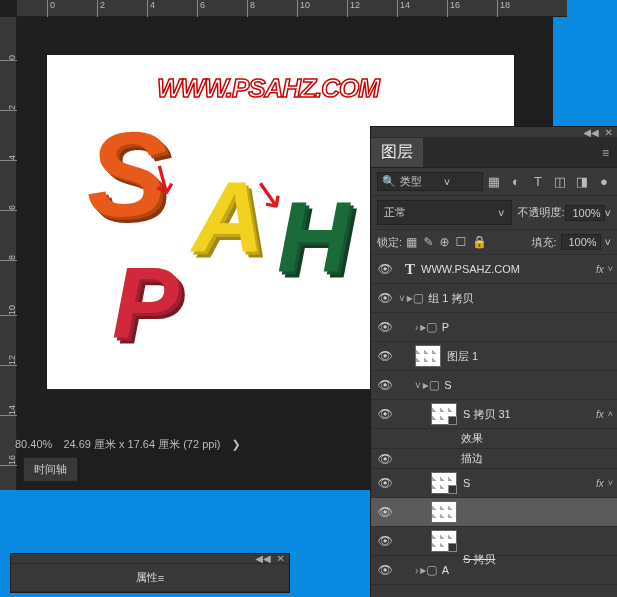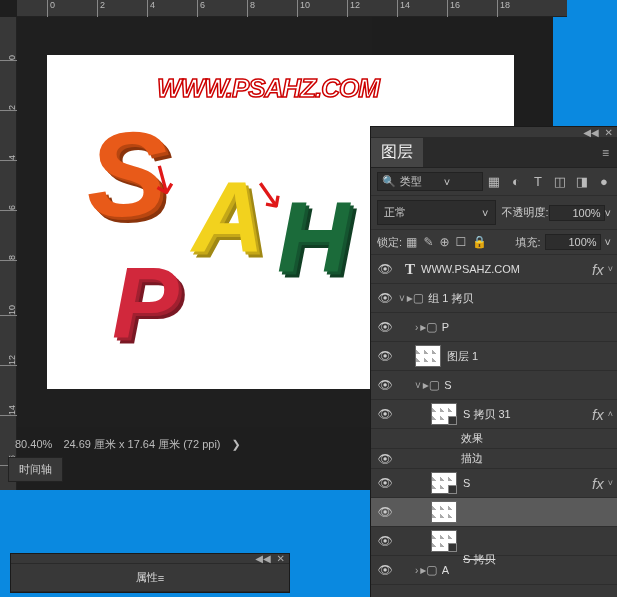--- a/index.html
+++ b/index.html
@@ -13,21 +13,21 @@
 .canvas-watermark { position: absolute; top: 18px; left: 110px; font-size: 26px; font-weight: bold; font-style: italic; color: #fff; -webkit-text-stroke: 1.5px #c00; letter-spacing: -1px; }
 .canvas-3d { position: absolute; top: 60px; left: 5px; width: 350px; height: 260px; }
 .letter { position: absolute; font-weight: 900; font-style: italic; }
 .letter-s1 { font-size: 120px; color: #e85a19; text-shadow: 3px 3px 0 #b84610, 6px 6px 0 #8a340c, -2px -2px 0 #fff; top: -10px; left: 35px; }
 .letter-a { font-size: 100px; color: #f2d21e; text-shadow: 3px 3px 0 #c5a818, 6px 6px 0 #a08814, -2px -2px 0 #fff; top: 45px; left: 140px; }
 .letter-h { font-size: 100px; color: #1b6b3a; text-shadow: 3px 3px 0 #155530, 6px 6px 0 #103f24, -2px -2px 0 #fff; top: 65px; left: 225px; }
 .letter-p { font-size: 100px; color: #d1283c; text-shadow: 3px 3px 0 #a12030, 6px 6px 0 #7a1824, -2px -2px 0 #fff; top: 130px; left: 60px; }
 .arrow { position: absolute; color: #e01818; font-size: 40px; }
 .status-bar { position: absolute; top: 437px; left: 15px; font-size: 11px; color: #bbb; }
 .status-bar span { margin-right: 8px; }
-.timeline-tab { position: absolute; top: 457px; left: 8px; background: #383838; color: #ccc; font-size: 11px; padding: 4px 10px; border: 1px solid #222; }
+.timeline-tab { position: absolute; top: 457px; left: 23px; background: #383838; color: #ccc; font-size: 11px; padding: 4px 10px; border: 1px solid #222; }
 .desktop-bg { position: absolute; top: 490px; left: 0; right: 0; bottom: 0; background: #0a89e0; }
 .desktop-extra { position: absolute; top: 0; left: 553px; width: 64px; height: 126px; background: #0a89e0; }
 
 
 .properties-panel { position: absolute; bottom: 4px; left: 10px; width: 280px; background: #383838; border: 1px solid #1a1a1a; }
 .prop-handle { height: 10px; background: #383838; border-bottom: 1px solid #2a2a2a; display: flex; justify-content: flex-end; align-items: center; padding-right: 4px; gap: 6px; }
 .prop-handle span { font-size: 10px; color: #aaa; cursor: pointer; }
 .prop-title { padding: 6px 10px; border-bottom: 1px solid #2a2a2a; color: #ddd; display: flex; justify-content: center; align-items: center; }
 .prop-body { padding: 10px; display: flex; align-items: center; gap: 8px; }
 .prop-thumb { width: 22px; height: 22px; background: linear-gradient(45deg,#666 25%,transparent 25%),linear-gradient(-45deg,#666 25%,transparent 25%),linear-gradient(45deg,transparent 75%,#666 75%),linear-gradient(-45deg,transparent 75%,#666 75%); background-size: 8px 8px; background-position: 0 0,0 4px,4px -4px,-4px 0; border: 1px solid #555; }
@@ -40,36 +40,36 @@
 .lp-tabrow { background: #2a2a2a; border-bottom: 1px solid #222; display: flex; justify-content: space-between; align-items: center; padding-right: 8px; }
 .lp-menu { color: #aaa; font-size: 12px; }
 .lp-row { display: flex; align-items: center; padding: 4px 6px; gap: 4px; border-bottom: 1px solid #2d2d2d; }
 .lp-search { flex: 1; display: flex; align-items: center; background: #2d2d2d; border: 1px solid #222; padding: 2px 4px; gap: 4px; }
 .lp-search input { background: transparent; border: none; color: #ccc; width: 40px; font-size: 11px; outline: none; }
 .lp-icons { display: flex; gap: 8px; align-items: center; }
 .lp-icons span { color: #bbb; font-size: 13px; width: 14px; text-align: center; }
 .lp-blend { display: flex; align-items: center; padding: 4px 6px; gap: 6px; border-bottom: 1px solid #2d2d2d; }
 .lp-select { flex: 1; background: #2d2d2d; border: 1px solid #222; padding: 4px 6px; color: #ccc; font-size: 11px; display: flex; justify-content: space-between; align-items: center; }
 .lp-opa { display: flex; align-items: center; }
-.lp-opa-val { background: #2d2d2d; border: 1px solid #222; padding: 1px 3px; color: #ccc; font-size: 11px; width: 56px; text-align: right; }
+.lp-opa-val { background: #2d2d2d; border: 1px solid #222; padding: 1px 3px; color: #ccc; font-size: 11px; width: 40px; text-align: right; }
 .lp-lock { display: flex; align-items: center; padding: 4px 6px; gap: 4px; border-bottom: 1px solid #2d2d2d; flex-wrap: nowrap; }
 .lp-lock .lk-icons { display: flex; gap: 6px; }
 .lp-lock .lk-icons span { font-size: 12px; color: #bbb; }
 .layer-list { overflow: hidden; }
 .layer { display: flex; align-items: center; height: 29px; border-bottom: 1px solid #2d2d2d; padding-left: 4px; }
 .layer.sel { background: #5a5a5a; }
 .eye { width: 20px; text-align: center; color: #ccc; font-size: 12px; }
 .indent { display: inline-block; }
 .twisty { color: #aaa; font-size: 10px; margin-right: 2px; }
 .folder-icon { color: #aaa; font-size: 12px; margin-right: 4px; }
 .text-icon { color: #ddd; font-size: 15px; font-weight: bold; margin: 0 6px; font-family: serif; }
 .layer-thumb { width: 26px; height: 22px; border: 1px solid #666; margin-right: 6px; background: linear-gradient(45deg,#aaa 25%,#fff 25%),linear-gradient(-45deg,#aaa 25%,#fff 25%),linear-gradient(45deg,#fff 75%,#aaa 75%),linear-gradient(-45deg,#fff 75%,#aaa 75%); background-size: 8px 8px; display: inline-flex; align-items: center; justify-content: center; position: relative; }
 .layer-thumb .smart { position: absolute; right: -1px; bottom: -1px; width: 9px; height: 9px; background: #333; border: 1px solid #888; }
 .layer-name { color: #ddd; font-size: 11px; flex: 1; white-space: nowrap; overflow: hidden; }
-.fx { color: #bbb; font-size: 15px; font-style: italic; margin-right: 4px; }
+.fx { color: #bbb; font-size: 10px; font-style: italic; margin-right: 4px; }
 .fx-chev { color: #aaa; font-size: 9px; margin-right: 4px; }
 .sub-layer { height: 20px; display: flex; align-items: center; padding-left: 4px; border-bottom: 1px solid #2d2d2d; }
 .strike { text-decoration: line-through; margin-top: 36px; }
 </style>
 </head>
 <body>
 
 <div class="desktop-extra"></div>
 
 <div class="ruler-top">

